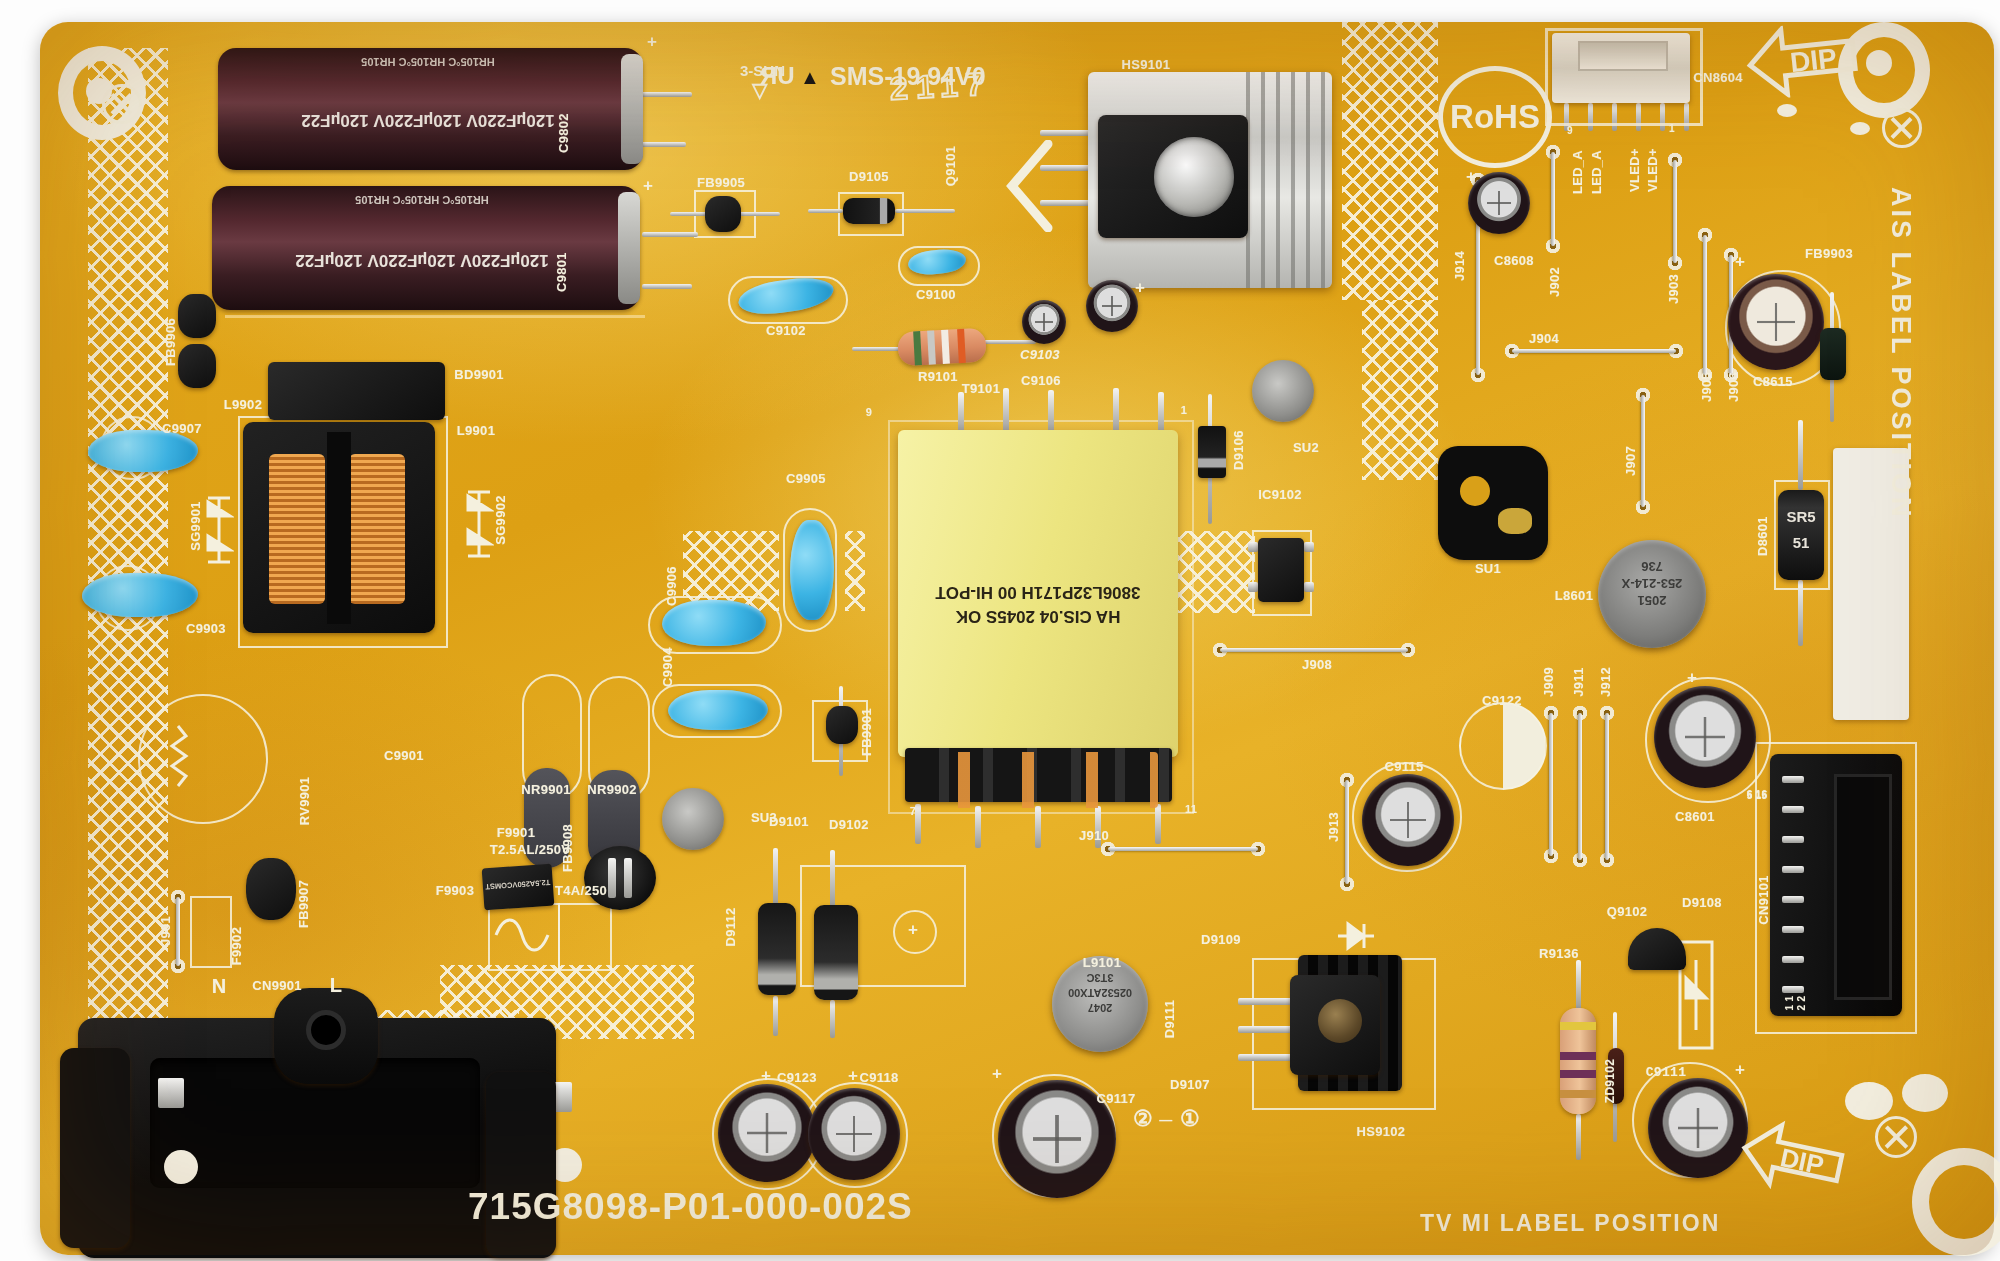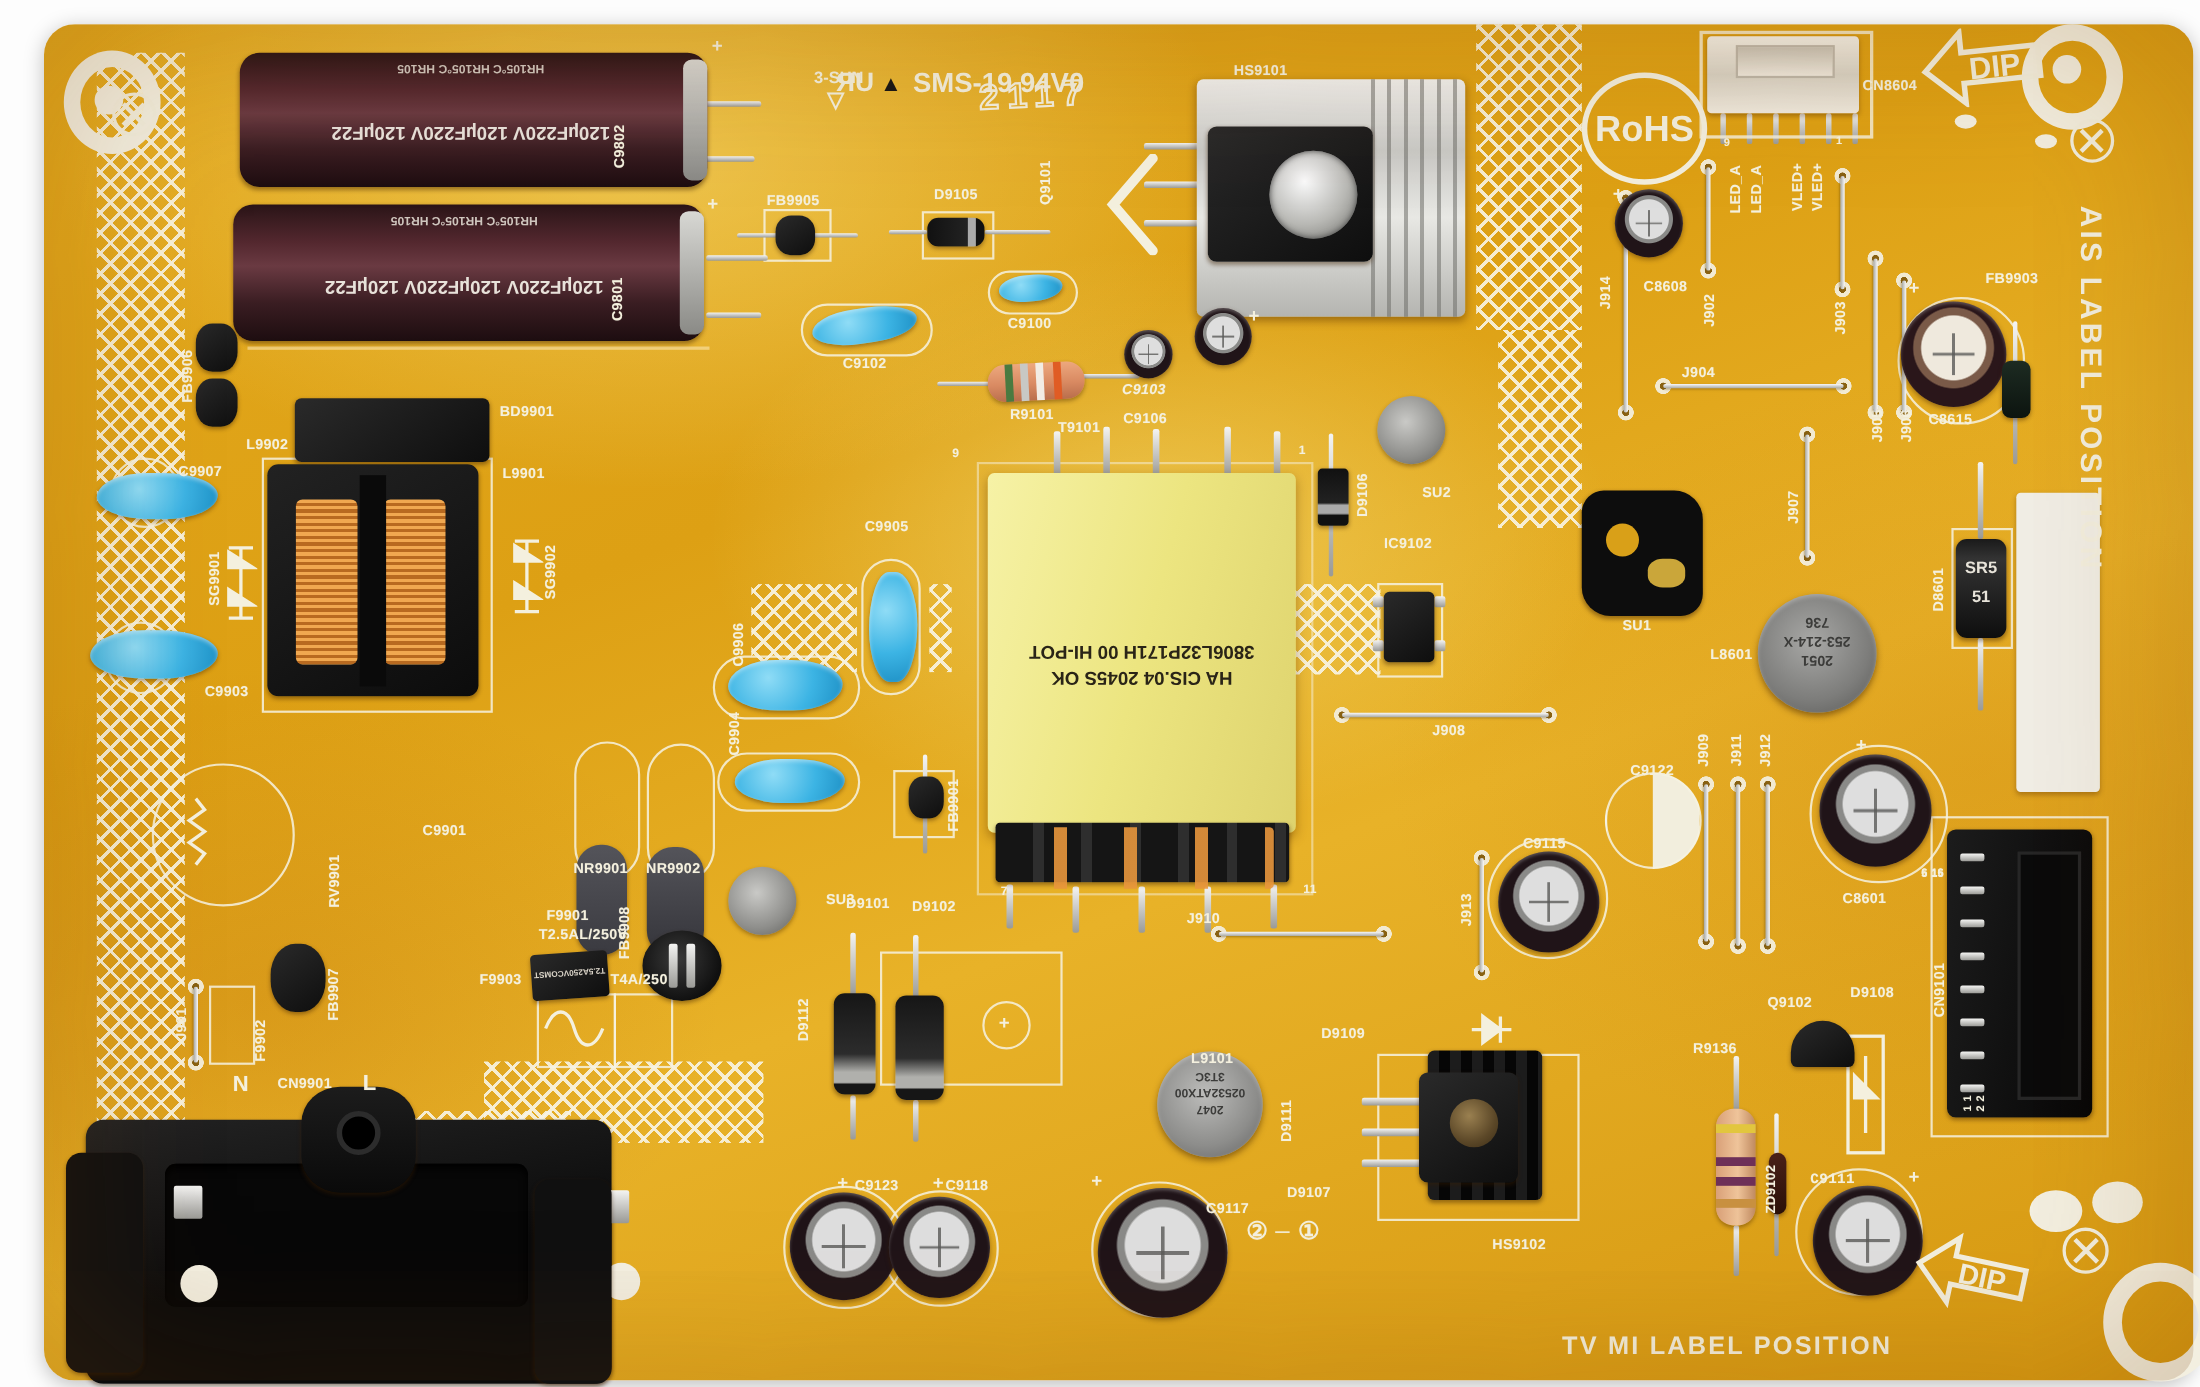--- a/index.html
+++ b/index.html
@@ -379,20 +379,21 @@
   <div class="ecap" style="left:1608px;top:1056px;width:100px;height:100px"></div>
   <div class="plus" style="left:1700px;top:1048px">+</div>
 
 
   <svg style="position:absolute;left:1700px;top:1096px;z-index:30;transform:rotate(12deg)" width="104" height="80" viewBox="0 0 112 72">
     <path d="M38 4 v18 h70 v28 h-70 v18 L4 36 Z" stroke="#f2eedd" stroke-width="5" fill="none"></path>
     <text x="44" y="47" font-size="28" font-weight="bold" fill="#f2eedd">DIP</text>
       </svg>
   <div class="lab2" style="left:1380px;top:1188px;font-size:23px;letter-spacing:2px">TV MI LABEL POSITION</div>
 
+  <div style="position:absolute;left:428px;top:1164px;z-index:42;color:#f4f0de;font-weight:bold;font-size:37px;letter-spacing:1px">715G8098-P01-000-002S</div>
 
 
   <div style="position:absolute;inset:0;z-index:40">
         <span class="lab" style="left: 523px; top: 111px; transform: translate(-50%, -50%) rotate(-90deg);">C9802</span>
         <span class="lab" style="left: 521px; top: 250px; transform: translate(-50%, -50%) rotate(-90deg);">C9801</span>
         <span class="lab" style="left: 130px; top: 320px; transform: translate(-50%, -50%) rotate(-90deg);">FB9906</span>
         <span class="lab" style="left: 681px; top: 160px; transform: translate(-50%, -50%) rotate(0deg);">FB9905</span>
         <span class="lab" style="left: 829px; top: 154px; transform: translate(-50%, -50%) rotate(0deg);">D9105</span>
         <span class="lab" style="left: 910px; top: 144px; transform: translate(-50%, -50%) rotate(-90deg);">Q9101</span>
         <span class="lab" style="left: 1106px; top: 42px; transform: translate(-50%, -50%) rotate(0deg);">HS9101</span>

